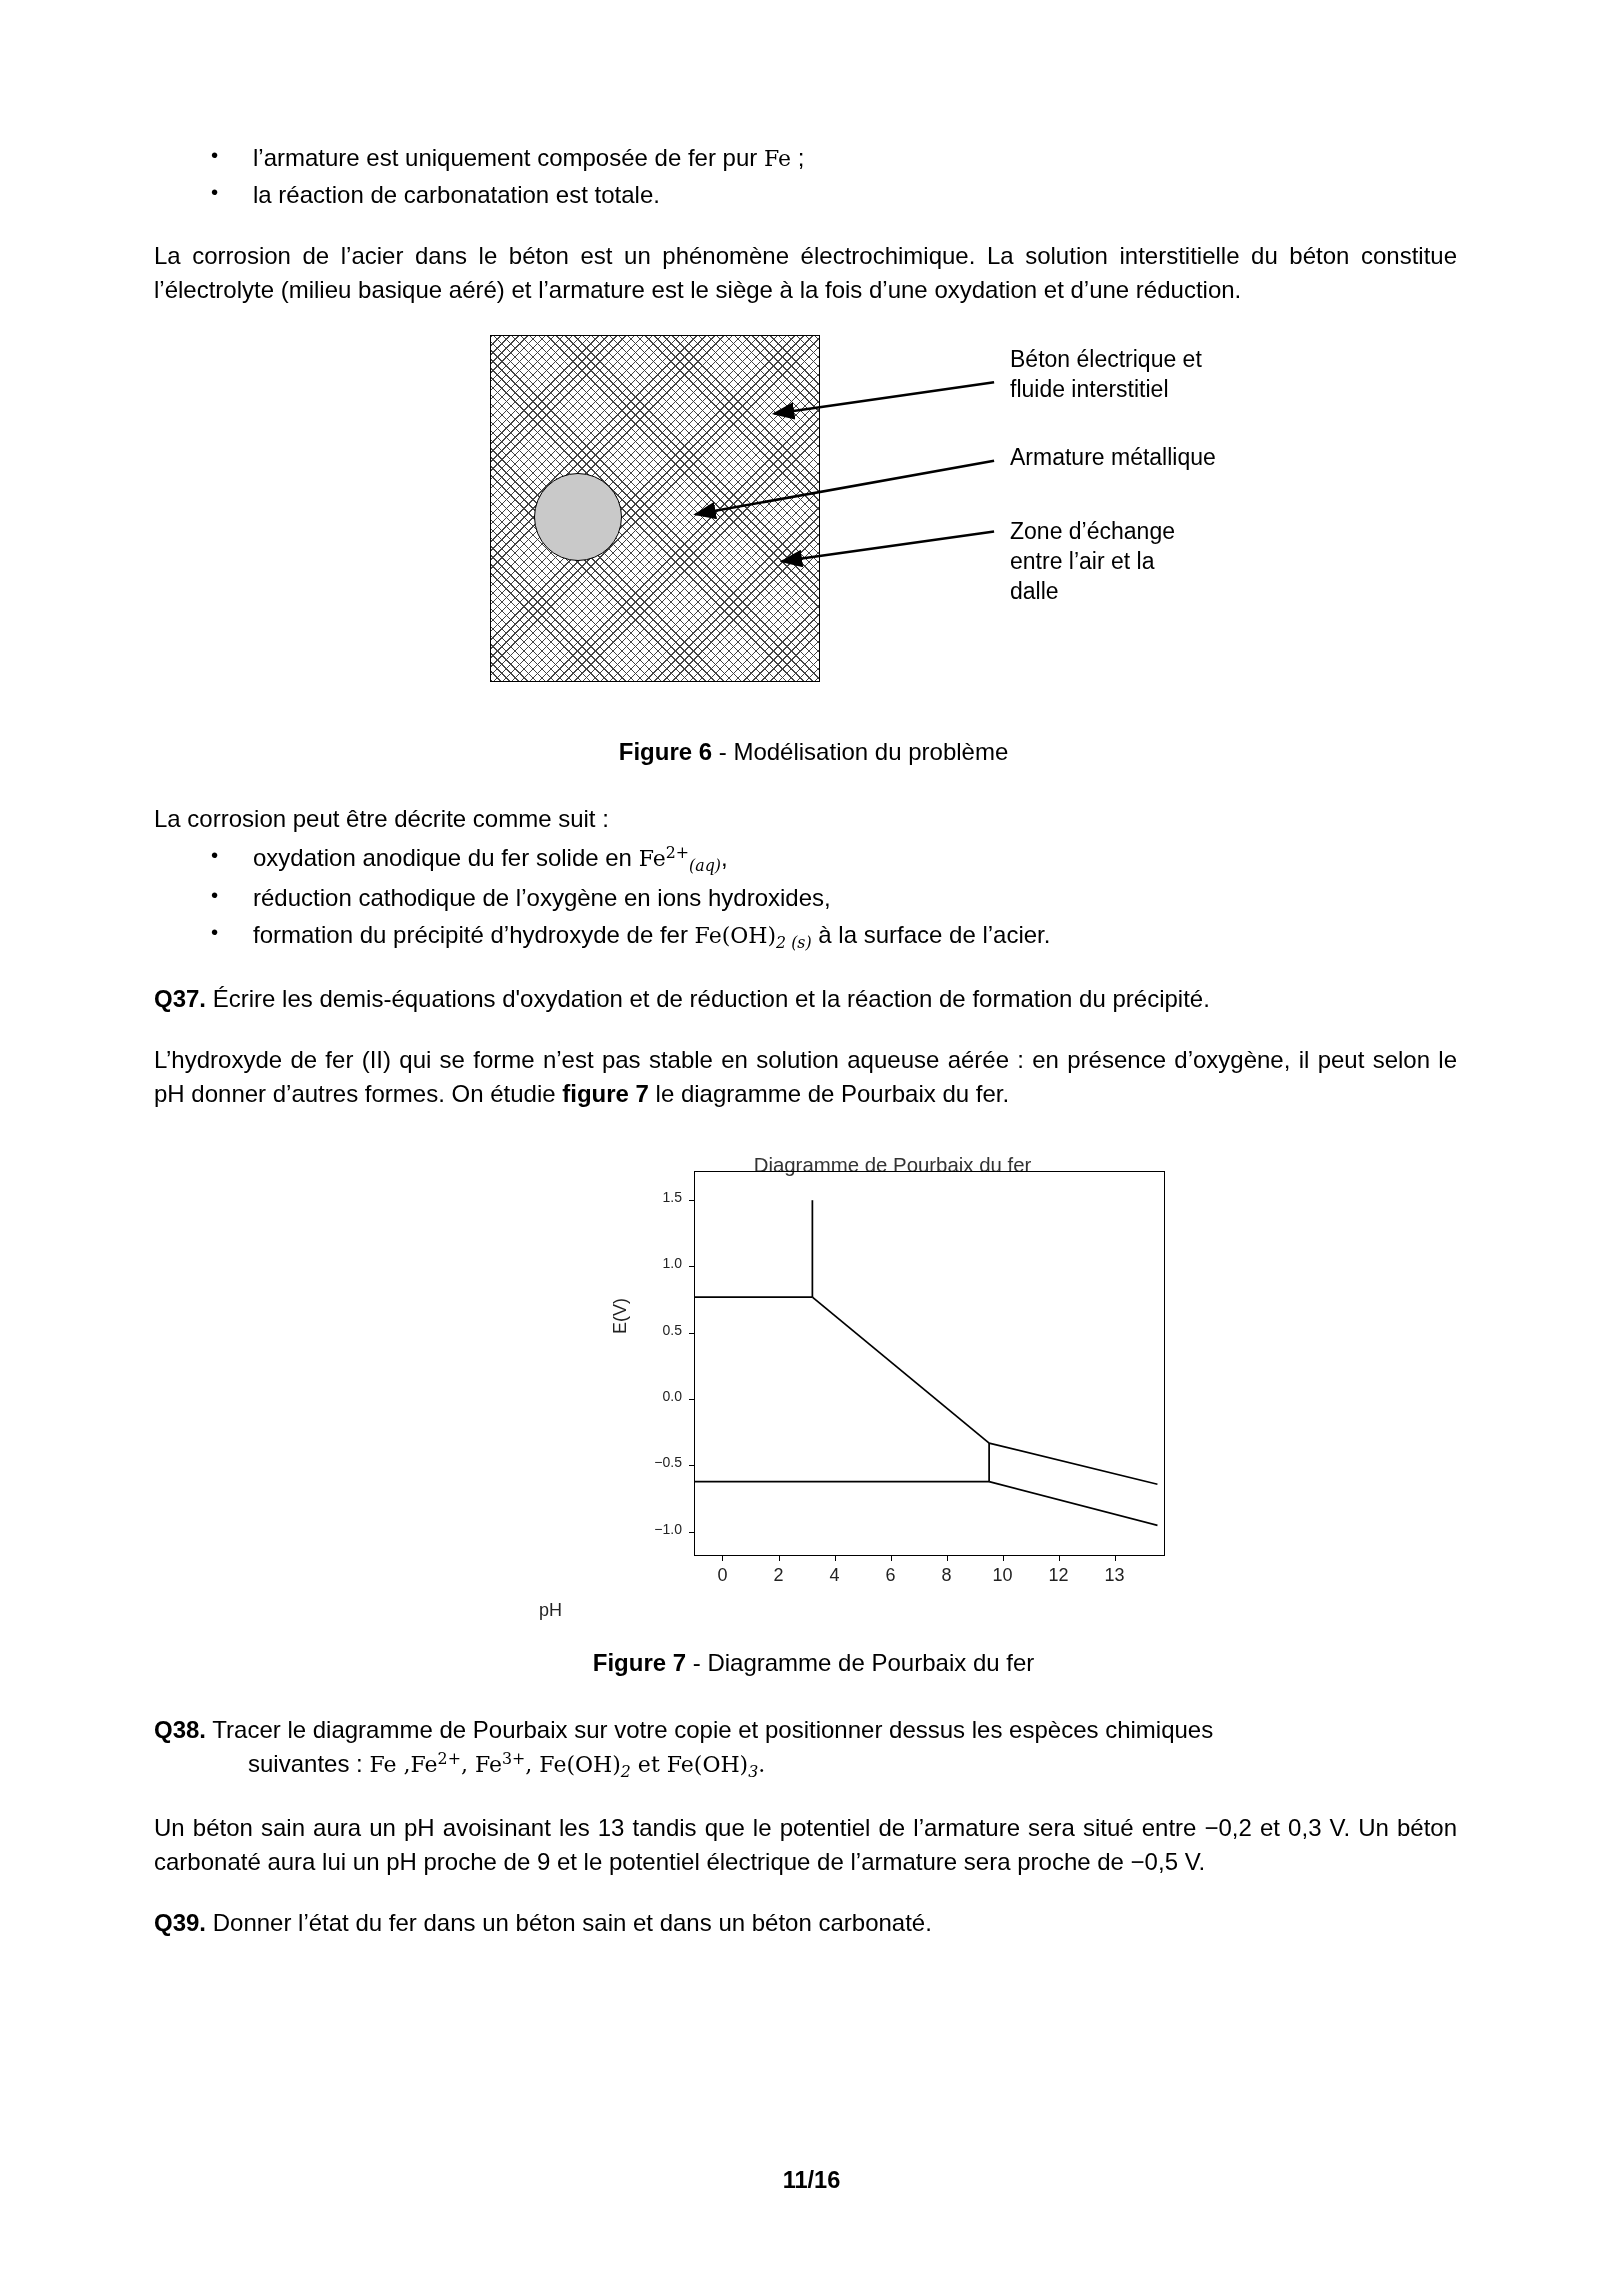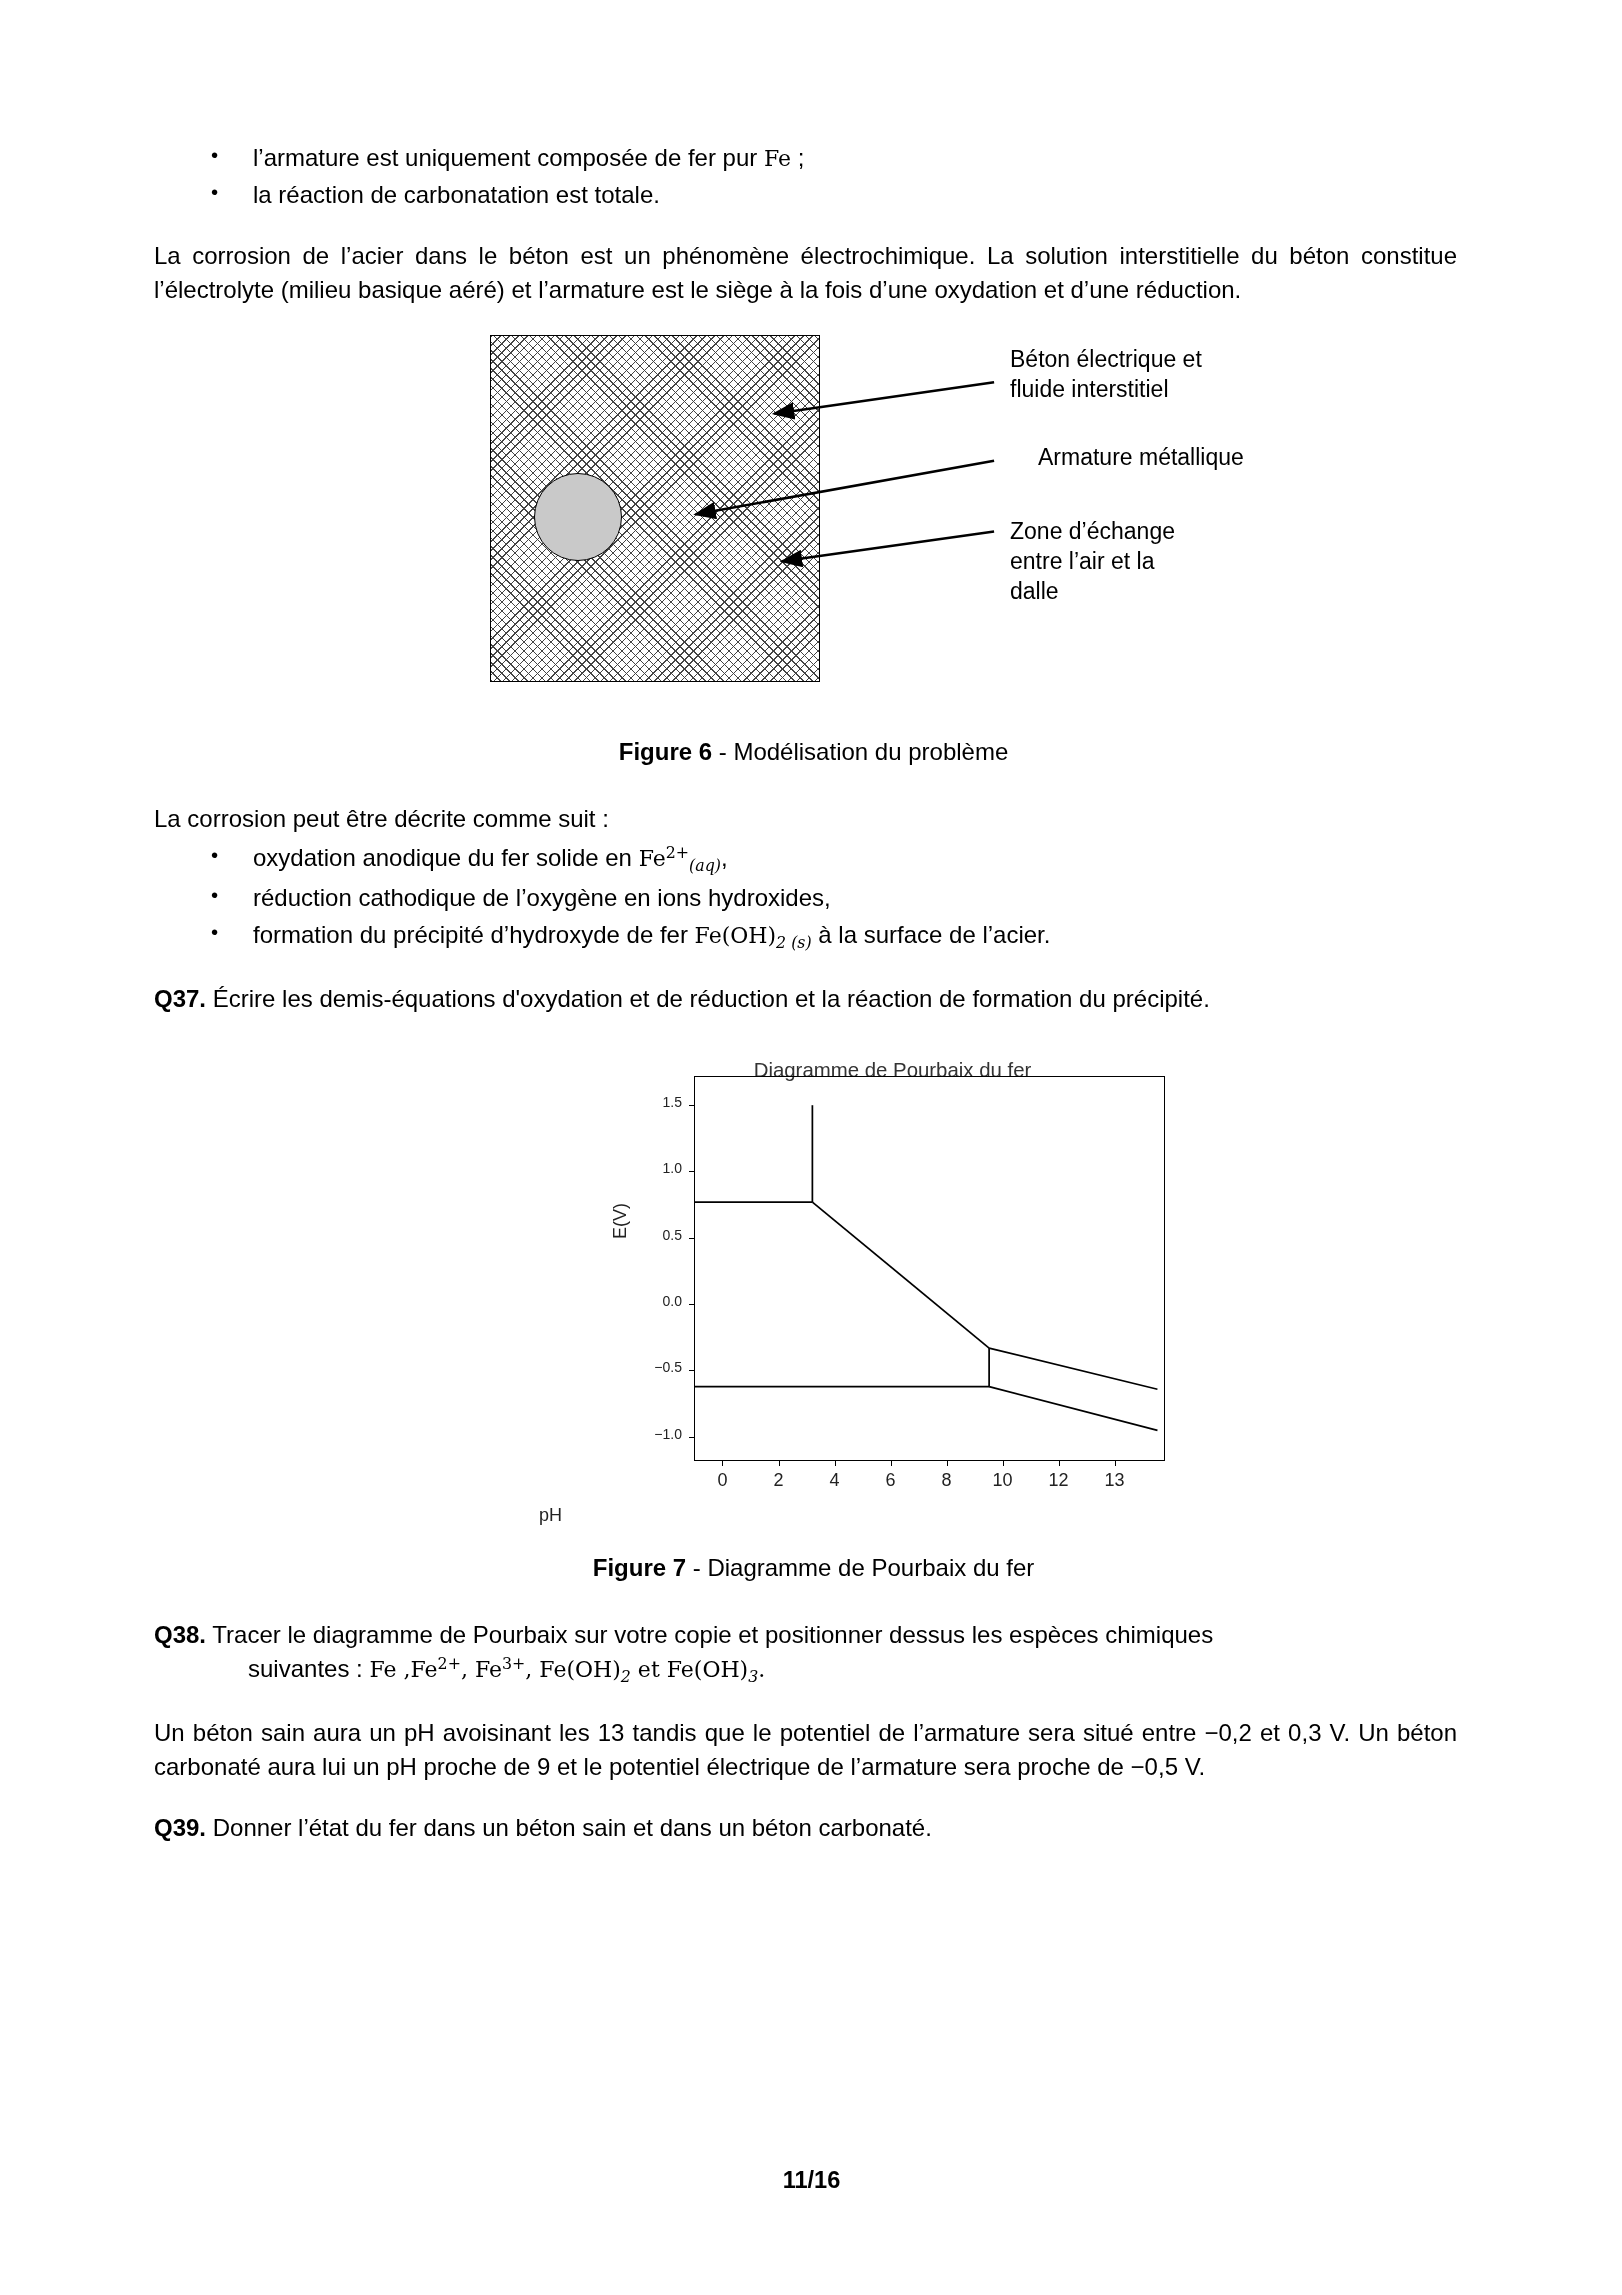--- a/index.html
+++ b/index.html
@@ -118,21 +118,21 @@
   }
   .fig6-labels {
     position: absolute;
     left: 856px;
     top: 0;
     width: 440px;
     font-size: 23px;
     line-height: 1.3;
   }
   .fig6-l1 { position: absolute; top: 9.4px; left: 0; }
-  .fig6-l2 { position: absolute; top: 108px; left: 0; margin-left: 28px; }
+  .fig6-l2 { position: absolute; top: 108px; left: 0; }
   .fig6-l3 { position: absolute; top: 182px; left: 0; }
   .fig6-svg {
     position: absolute;
     left: 0; top: 0;
     width: 1319px; height: 393px;
     pointer-events: none;
   }
   .fig-caption {
     text-align: center;
     font-size: 24px;
@@ -275,20 +275,23 @@
       <li>
         <span>formation du précipité d’hydroxyde de fer </span><span class="mono"><span>Fe(OH)</span><span class="sub">2 (s)</span></span><span> à la surface de l’acier.</span>
       </li>
     </ul>
 
     <div class="q-block">
       <span class="q-label">Q37.</span>
       <span class="q-body">Écrire les demis-équations d'oxydation et de réduction et la réaction de formation du précipité.</span>
     </div>
 
+    <p class="para">
+      <span>L’hydroxyde de fer (II) qui se forme n’est pas stable en solution aqueuse aérée : en présence d’oxygène, il peut selon le pH donner d’autres formes. On étudie </span><b>figure 7</b><span> le diagramme de Pourbaix du fer.</span>
+    </p>
 
     <div class="fig7-wrap">
       <div class="chart-area">
         <div class="chart-title">Diagramme de Pourbaix du fer</div>
         <div class="ylabel">E(V)</div>
         <div class="xlabel">pH</div>
         <div class="plot-box"></div>
         <svg id="chart-svg" style="position:absolute;left:0;top:0;width:707px;height:487px;" viewBox="0 0 900 620">
             <polyline points="198.0,202.5 348.0,202.5" fill="none" stroke="#000" stroke-width="2.2"></polyline>
             <polyline points="348.0,79.2 348.0,202.5" fill="none" stroke="#000" stroke-width="2.2"></polyline>

